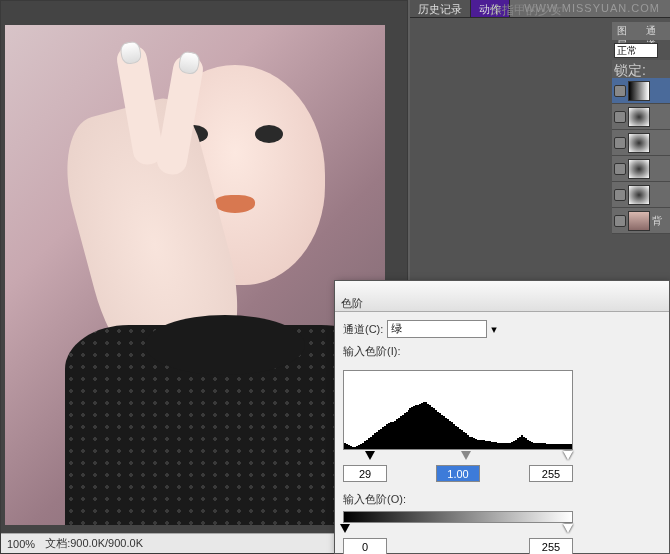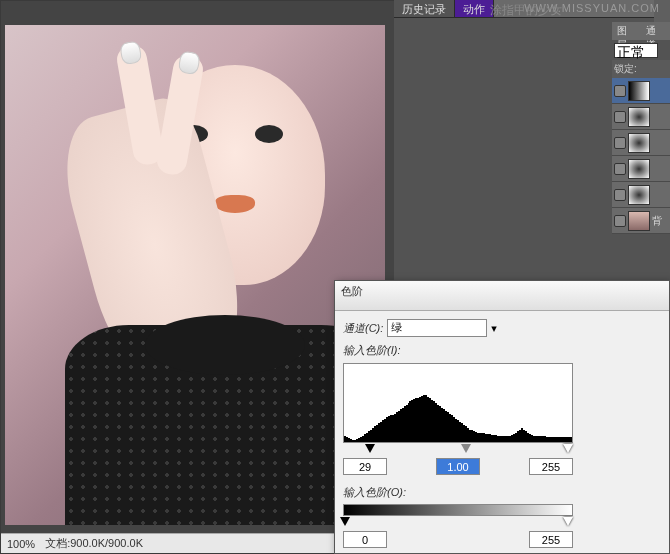--- a/index.html
+++ b/index.html
@@ -19,47 +19,47 @@
 .eye.l{left:175px;top:100px;}
 .eye.r{left:250px;top:100px;}
 .lips{position:absolute;left:210px;top:170px;width:40px;height:18px;background:#d87850;border-radius:40% 40% 50% 50%;}
 .hand{position:absolute;left:80px;top:80px;width:140px;height:280px;background:radial-gradient(#f8e4dc,#e8d0c8);border-radius:30% 20% 40% 40%;transform:rotate(-15deg);}
 .finger1{position:absolute;left:120px;top:20px;width:30px;height:120px;background:#f8e4dc;border-radius:14px;transform:rotate(-10deg);}
 .finger2{position:absolute;left:160px;top:30px;width:30px;height:120px;background:#f8e4dc;border-radius:14px;transform:rotate(10deg);}
 .nail{position:absolute;width:20px;height:22px;background:linear-gradient(#fff,#ddd);border-radius:40%;border:1px solid #ccc;}
 .dress{position:absolute;left:60px;top:300px;width:320px;height:220px;background:radial-gradient(#3a3a3a 20%,#1a1a1a 21%) 0 0/12px 12px,#2a2a2a;border-radius:20% 20% 0 0;}
 .lace{position:absolute;left:140px;top:290px;width:160px;height:60px;background:#1a1a1a;border-radius:50%;}
 .status-bar{position:absolute;left:0;bottom:0;right:0;height:20px;background:#e8e8e8;border-top:1px solid #aaa;display:flex;align-items:center;padding:0 6px;gap:10px;color:#333;}
-.side-panels{position:absolute;right:16px;top:0;width:260px;height:280px;background:#535353;}
+.side-panels{position:absolute;right:0;top:0;width:260px;height:280px;background:#535353;}
 .pnl-tabs{height:18px;background:#6a6a6a;display:flex;border-bottom:1px solid #2a2a2a;}
 .pnl-tab{padding:2px 8px;color:#ddd;background:#535353;border-right:1px solid #2a2a2a;}
 .pnl-tab.inactive{background:#4c1d95;}
 .pnl-body{background:#535353;height:22px;}
 .wm1{position:absolute;right:10px;top:2px;color:#999;font-size:11px;letter-spacing:1px;}
 .wm2{position:absolute;left:490px;top:2px;color:#888;font-size:12px;}
 .layers-panel{position:absolute;right:0;top:22px;width:58px;height:260px;background:#535353;}
 .lyr-tabs{height:18px;background:#6a6a6a;display:flex;}
 .lyr-tab{padding:2px 5px;color:#ddd;font-size:10px;}
 .lyr-blend{height:20px;background:#535353;display:flex;align-items:center;padding:2px;}
-.lyr-select{width:44px;height:15px;background:#fff;border:1px solid #333;font-size:14px;padding:0 2px;}
-.lyr-lock{height:18px;background:#5a5a5a;color:#ccc;font-size:10px;padding:2px;}
+.lyr-select{width:44px;height:15px;background:#fff;border:1px solid #333;font-size:10px;padding:0 2px;}
+.lyr-lock{height:18px;background:#5a5a5a;color:#ccc;font-size:14px;padding:2px;}
 .lyr-row{height:26px;background:#6a6a6a;border-bottom:1px solid #4a4a4a;display:flex;align-items:center;padding:0 2px;gap:2px;}
 .lyr-row.sel{background:#4a6a9a;}
 .eye-ic{width:12px;height:12px;border:1px solid #333;background:#888;border-radius:2px;}
 .thumb{width:22px;height:20px;background:#ddd;border:1px solid #333;}
 .thumb.adj{background:radial-gradient(#333,#fff);}
 .thumb.lvl{background:linear-gradient(90deg,#000,#fff);}
 .thumb.photo-t{background:linear-gradient(#d8b8b0,#8a6a68);}
 .levels-dlg{position:absolute;left:334px;top:280px;width:336px;height:274px;background:#f0f0f0;border:1px solid #555;box-shadow:2px 2px 8px rgba(0,0,0,.4);}
-.dlg-title{height:30px;background:linear-gradient(#fafafa,#e0e0e0);border-bottom:1px solid #aaa;padding:3px 6px;color:#333;}
+.dlg-title{height:24px;background:linear-gradient(#fafafa,#e0e0e0);border-bottom:1px solid #aaa;padding:15px 6px;color:#333;}
 .dlg-body{display:flex;padding:8px;gap:8px;}
 .dlg-left{flex:1;}
 .dlg-right{width:70px;display:flex;flex-direction:column;gap:4px;}
 .dlg-row{display:flex;align-items:center;gap:4px;margin-bottom:6px;}
-.dlg-label{color:#333;font-style:italic;}
+.dlg-label{color:#333;}
 .dlg-select{width:100px;height:18px;border:1px solid #888;background:#fff;padding:0 3px;}
 .histogram{width:230px;height:80px;background:#fff;border:1px solid #888;position:relative;overflow:hidden;}
 .hist-bars{position:absolute;inset:0;display:flex;align-items:flex-end;}
 .hist-bar{flex:1;background:#000;}
 .slider-track{width:230px;height:12px;position:relative;margin-top:1px;}
 .slider-tri{position:absolute;top:0;width:0;height:0;border-left:5px solid transparent;border-right:5px solid transparent;}
 .tri-black{border-top:9px solid #000;}
 .tri-gray{border-top:9px solid #888;}
 .tri-white{border-top:9px solid #fff;filter:drop-shadow(0 0 1px #000);}
 .val-row{display:flex;justify-content:space-between;width:230px;margin-top:2px;}
@@ -151,21 +151,21 @@
 
 <div class="levels-dlg">
   <div class="dlg-title">色阶</div>
   <div class="dlg-body">
     <div class="dlg-left">
       <div class="dlg-row">
         <span class="dlg-label">通道(C):</span>
         <div class="dlg-select">绿</div>
         <span>▾</span>
       </div>
-      <div class="dlg-label" style="margin-bottom:5px;">输入色阶(I):</div>
+      <div class="dlg-label" style="margin-bottom:11px;">输入色阶(I):</div>
       <div class="histogram">
         <div class="hist-bars" id="hist">
             <div class="hist-bar" style="height: 8%;"></div>
             <div class="hist-bar" style="height: 6%;"></div>
             <div class="hist-bar" style="height: 5%;"></div>
             <div class="hist-bar" style="height: 4%;"></div>
             <div class="hist-bar" style="height: 3%;"></div>
             <div class="hist-bar" style="height: 3%;"></div>
             <div class="hist-bar" style="height: 4%;"></div>
             <div class="hist-bar" style="height: 5%;"></div>

